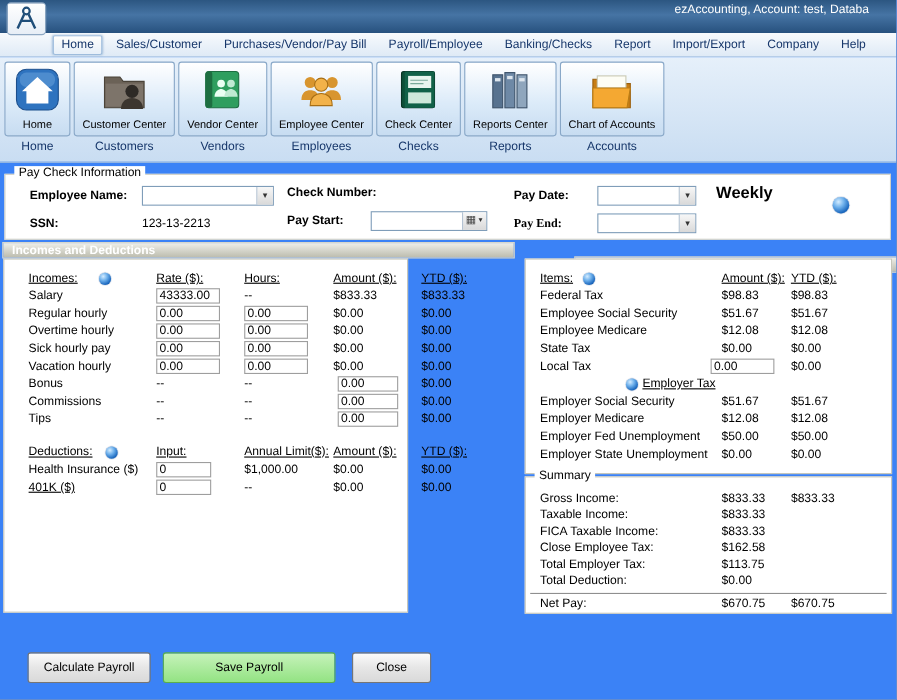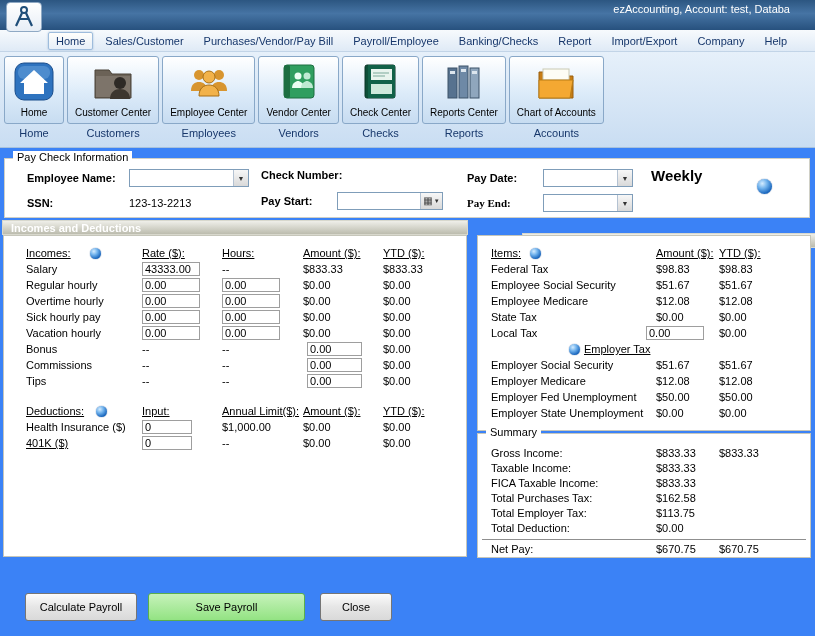--- a/index.html
+++ b/index.html
@@ -130,47 +130,47 @@
           </svg>
         </span>
         <span class="ttitle">Customer Center</span>
       </div>
       <span class="tcaption">Customers</span>
     </div>
     <div class="tool">
       <div class="toolbtn">
         <span>
           <svg width="44" height="40" viewBox="0 0 44 40">
+            <rect x="7" y="3" width="30" height="33" rx="3" fill="#2f9e5f" stroke="#1d6e41"></rect>
+            <rect x="7" y="3" width="6" height="33" rx="2" fill="#1d6e41"></rect>
+            <circle cx="21" cy="14" r="3.5" fill="#eafff2"></circle>
+            <circle cx="30" cy="14" r="3.5" fill="#bfead2"></circle>
+            <path d="M15 26 c0-5 4-7 6-7 s6 2 6 7 Z" fill="#eafff2"></path>
+            <path d="M24 26 c0-5 4-7 6-7 s6 2 6 7 Z" fill="#bfead2"></path>
+          </svg>
+        </span>
+        <span class="ttitle">Vendor Center</span>
+      </div>
+      <span class="tcaption">Vendors</span>
+    </div>
+    <div class="tool">
+      <div class="toolbtn">
+        <span>
+          <svg width="44" height="40" viewBox="0 0 44 40">
             <circle cx="12" cy="13" r="5" fill="#d8952f"></circle>
             <path d="M4 29 c0-7 4-9 8-9 s8 2 8 9 Z" fill="#d8952f"></path>
             <circle cx="32" cy="13" r="5" fill="#d8952f"></circle>
             <path d="M24 29 c0-7 4-9 8-9 s8 2 8 9 Z" fill="#d8952f"></path>
             <circle cx="22" cy="15" r="6" fill="#f2b24a" stroke="#a86f15"></circle>
             <path d="M12 34 c0-8 5-11 10-11 s10 3 10 11 Z" fill="#f2b24a" stroke="#a86f15"></path>
           </svg>
         </span>
         <span class="ttitle">Employee Center</span>
       </div>
       <span class="tcaption">Employees</span>
-    </div>
-    <div class="tool">
-      <div class="toolbtn">
-        <span>
-          <svg width="44" height="40" viewBox="0 0 44 40">
-            <rect x="7" y="3" width="30" height="33" rx="3" fill="#2f9e5f" stroke="#1d6e41"></rect>
-            <rect x="7" y="3" width="6" height="33" rx="2" fill="#1d6e41"></rect>
-            <circle cx="21" cy="14" r="3.5" fill="#eafff2"></circle>
-            <circle cx="30" cy="14" r="3.5" fill="#bfead2"></circle>
-            <path d="M15 26 c0-5 4-7 6-7 s6 2 6 7 Z" fill="#eafff2"></path>
-            <path d="M24 26 c0-5 4-7 6-7 s6 2 6 7 Z" fill="#bfead2"></path>
-          </svg>
-        </span>
-        <span class="ttitle">Vendor Center</span>
-      </div>
-      <span class="tcaption">Vendors</span>
     </div>
     <div class="tool">
       <div class="toolbtn">
         <span>
           <svg width="44" height="40" viewBox="0 0 44 40">
             <rect x="7" y="3" width="30" height="33" rx="2" fill="#0d4f38" stroke="#083325"></rect>
             <rect x="10" y="3" width="27" height="33" fill="#116148"></rect>
             <rect x="13" y="7" width="21" height="11" fill="#e8f4ee"></rect>
             <line x1="15" y1="11" x2="31" y2="11" stroke="#7aa99a" stroke-width="1"></line>
             <line x1="15" y1="14" x2="27" y2="14" stroke="#7aa99a" stroke-width="1"></line>
@@ -247,21 +247,21 @@
     <span class="blb" style="left:462px;top:38px;font-family:Liberation Serif, serif;">Pay End:</span>
     <div class="dd" style="left:538px;top:35px;width:90px;height:18px;">
       <span class="txt">9/26/2014</span>
       <span class="ddbtn">▼</span>
     </div>
   </div>
 
   <div class="secbar" style="left:2px;top:220px;width:466px;">Incomes and Deductions</div>
   <div class="secbar" style="left:477px;top:233px;width:295px;margin-left:45px;">Taxes</div>
 
-  <div class="panel" style="left:3px;top:235px;width:464px;height:322px;padding-top:10px;">
+  <div class="panel" style="left:3px;top:235px;width:368px;height:322px;padding-top:10px;">
     <div class="trow">
       <span class="cell hdr lx1">Incomes:</span>
       <span class="globe" style="left:86px;top:2px;"></span>
       <span class="cell hdr lx2">Rate ($):</span>
       <span class="cell hdr lx3">Hours:</span>
       <span class="cell hdr lx4">Amount ($):</span>
       <span class="cell hdr lx5">YTD ($):</span>
     </div>
 
     <div class="trow">
@@ -416,21 +416,21 @@
       <span class="cell rx1">Taxable Income:</span>
       <span class="cell rx2">$833.33</span>
       <span class="cell rx3"></span>
     </div>
     <div class="trow15">
       <span class="cell rx1">FICA Taxable Income:</span>
       <span class="cell rx2">$833.33</span>
       <span class="cell rx3"></span>
     </div>
     <div class="trow15">
-      <span class="cell rx1">Total Purchases Tax:</span>
+      <span class="cell rx1">Close Employee Tax:</span>
       <span class="cell rx2">$162.58</span>
       <span class="cell rx3"></span>
     </div>
     <div class="trow15">
       <span class="cell rx1">Total Employer Tax:</span>
       <span class="cell rx2">$113.75</span>
       <span class="cell rx3"></span>
     </div>
     <div class="trow15">
       <span class="cell rx1">Total Deduction:</span>

